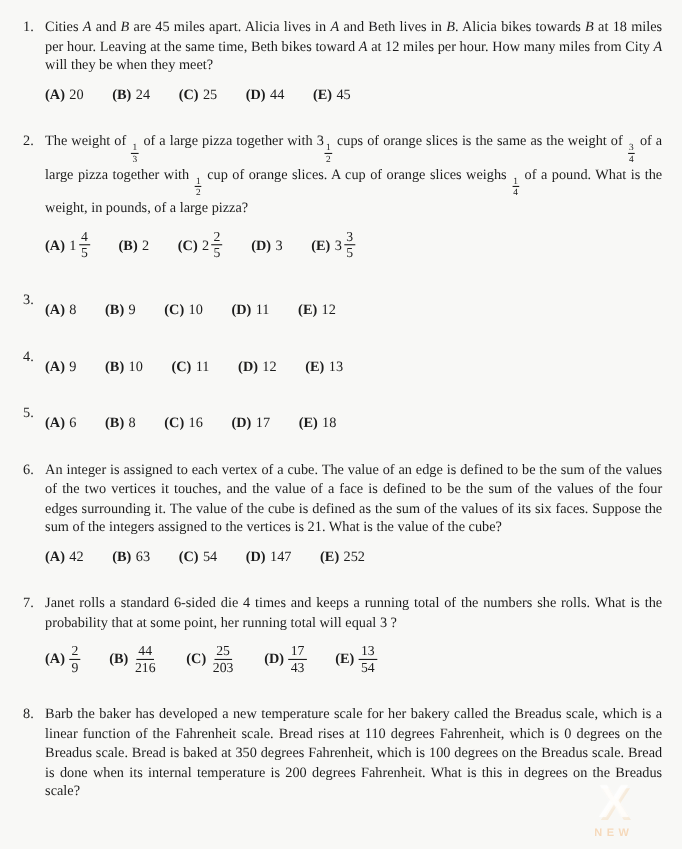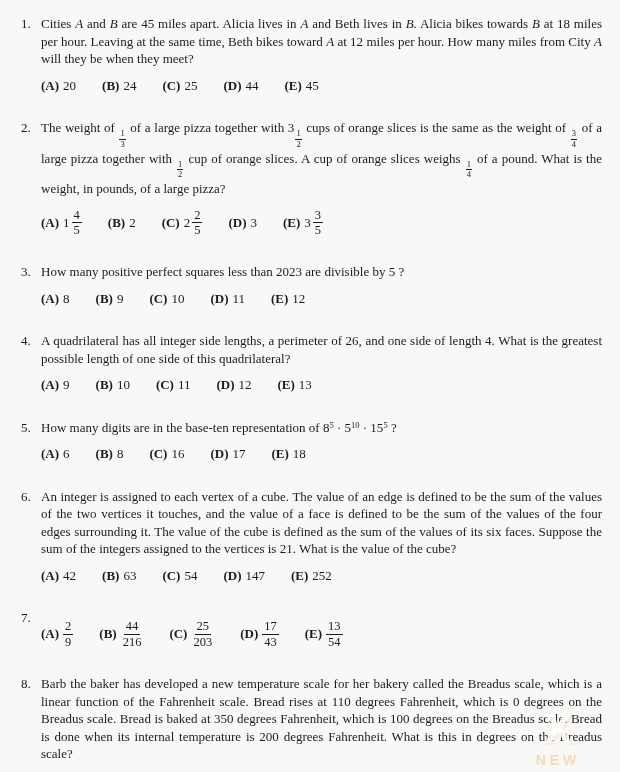--- a/index.html
+++ b/index.html
@@ -43,21 +43,21 @@
   }
   .wm-symbol {
     font-family:"Liberation Sans", sans-serif;
     font-size:42px; font-weight:700; line-height:46px;
     color:rgba(255,255,255,0.72);
     text-shadow:0 0 3px rgba(255,255,255,0.6), 2px 2px 0 rgba(238,170,90,0.18);
     filter:blur(0.4px);
   }
   .wm-caption {
     font-family:"Liberation Sans", sans-serif;
-    font-size:14px; font-weight:700; letter-spacing:4px;
+    font-size:10px; font-weight:700; letter-spacing:4px;
     color:rgba(235,150,60,0.32);
     text-shadow:0 0 2px rgba(255,255,255,0.5);
   }
 </style>
 </head>
 <body>
 
 <div class="page">
   <main>
   <div class="problem">
@@ -141,21 +141,20 @@
                 <span>5</span>
               </span>
             </span>
           </div>
     </div>
   </div>
 
   <div class="problem">
     <div class="pnum">3.</div>
     <div class="pbody">
-      <div class="ptext">How many positive perfect squares less than 2023 are divisible by 5 ?</div>
       <div class="choices">
             <span class="choice">
               <b class="clabel">(A)</b>
               <span>8</span>
             </span>
             <span class="choice">
               <b class="clabel">(B)</b>
               <span>9</span>
             </span>
             <span class="choice">
@@ -170,21 +169,20 @@
               <b class="clabel">(E)</b>
               <span>12</span>
             </span>
           </div>
     </div>
   </div>
 
   <div class="problem">
     <div class="pnum">4.</div>
     <div class="pbody">
-      <div class="ptext">A quadrilateral has all integer side lengths, a perimeter of 26, and one side of length 4. What is the greatest possible length of one side of this quadrilateral?</div>
       <div class="choices">
             <span class="choice">
               <b class="clabel">(A)</b>
               <span>9</span>
             </span>
             <span class="choice">
               <b class="clabel">(B)</b>
               <span>10</span>
             </span>
             <span class="choice">
@@ -199,21 +197,20 @@
               <b class="clabel">(E)</b>
               <span>13</span>
             </span>
           </div>
     </div>
   </div>
 
   <div class="problem">
     <div class="pnum">5.</div>
     <div class="pbody">
-      <div class="ptext">How many digits are in the base-ten representation of 8<sup>5</sup> · 5<sup>10</sup> · 15<sup>5</sup> ?</div>
       <div class="choices">
             <span class="choice">
               <b class="clabel">(A)</b>
               <span>6</span>
             </span>
             <span class="choice">
               <b class="clabel">(B)</b>
               <span>8</span>
             </span>
             <span class="choice">
@@ -257,20 +254,21 @@
               <b class="clabel">(E)</b>
               <span>252</span>
             </span>
           </div>
     </div>
   </div>
 
   <div class="problem">
     <div class="pnum">7.</div>
     <div class="pbody">
+      <div class="ptext">Janet rolls a standard 6-sided die 4 times and keeps a running total of the numbers she rolls. What is the probability that at some point, her running total will equal 3 ?</div>
       <div class="choices">
             <span class="choice">
               <b class="clabel">(A)</b>
               <span class="dfrac">
                 <span>2</span>
                 <span>9</span>
               </span>
             </span>
             <span class="choice">
               <b class="clabel">(B)</b>

